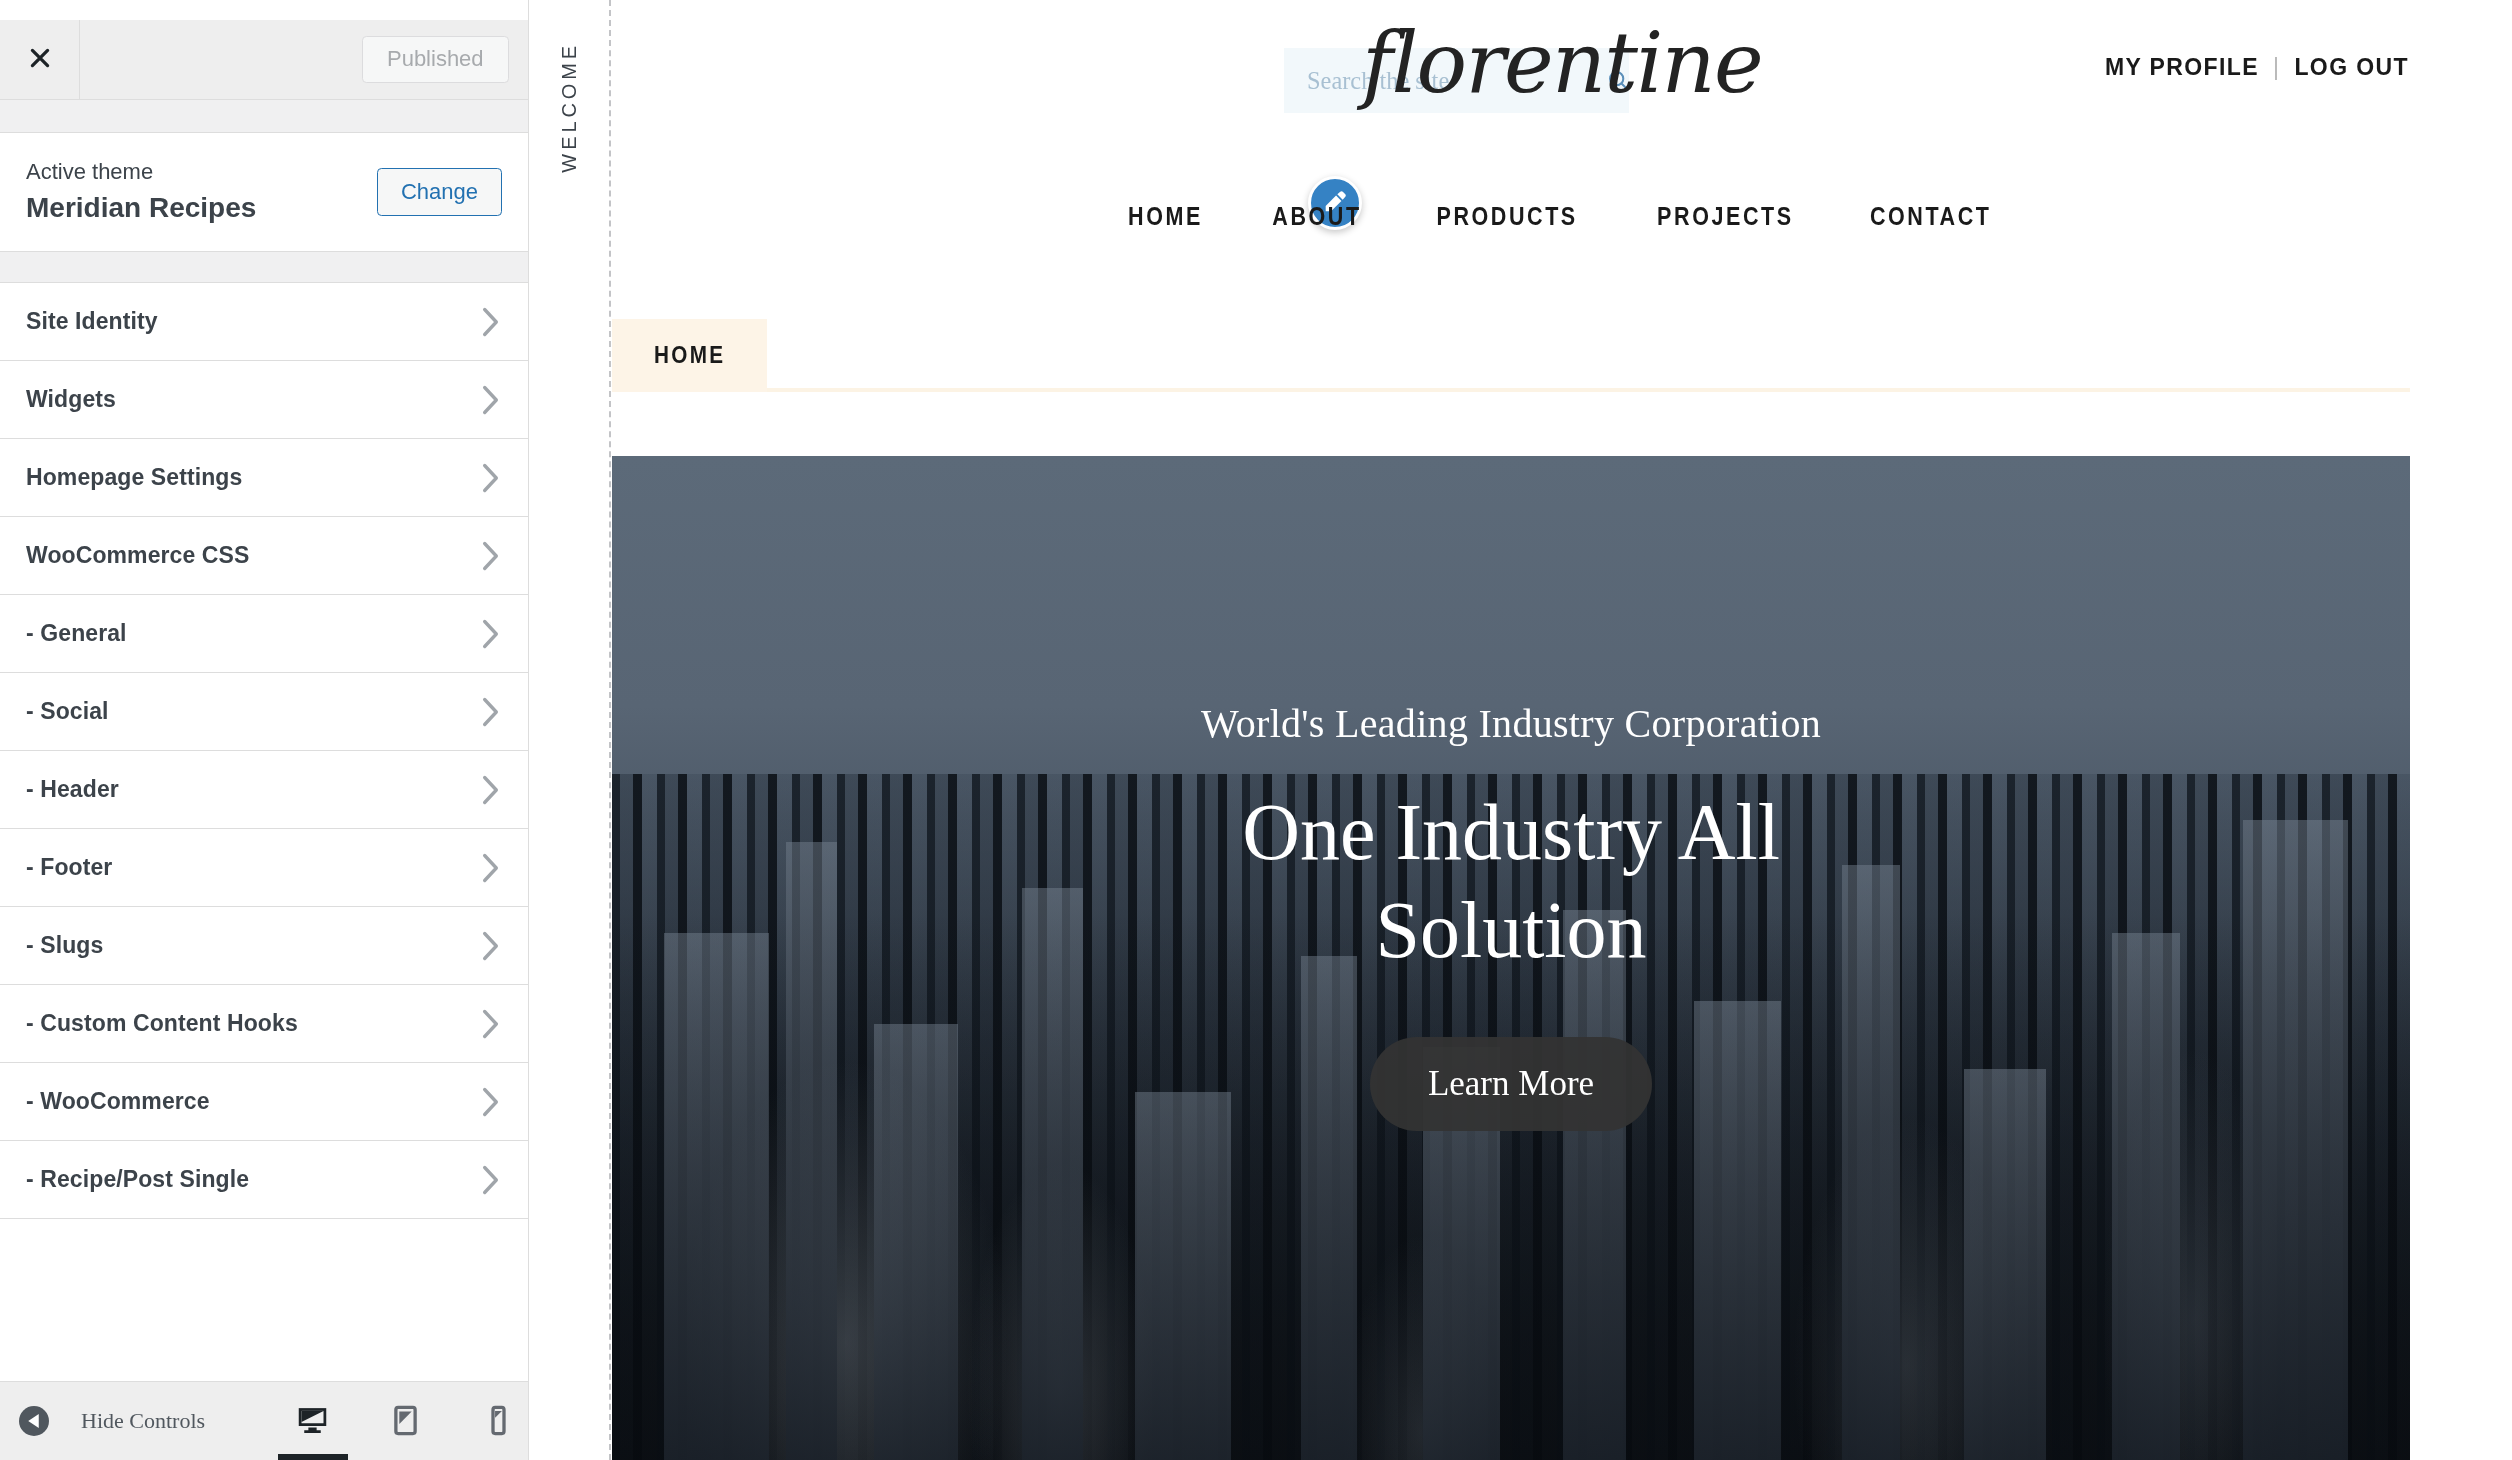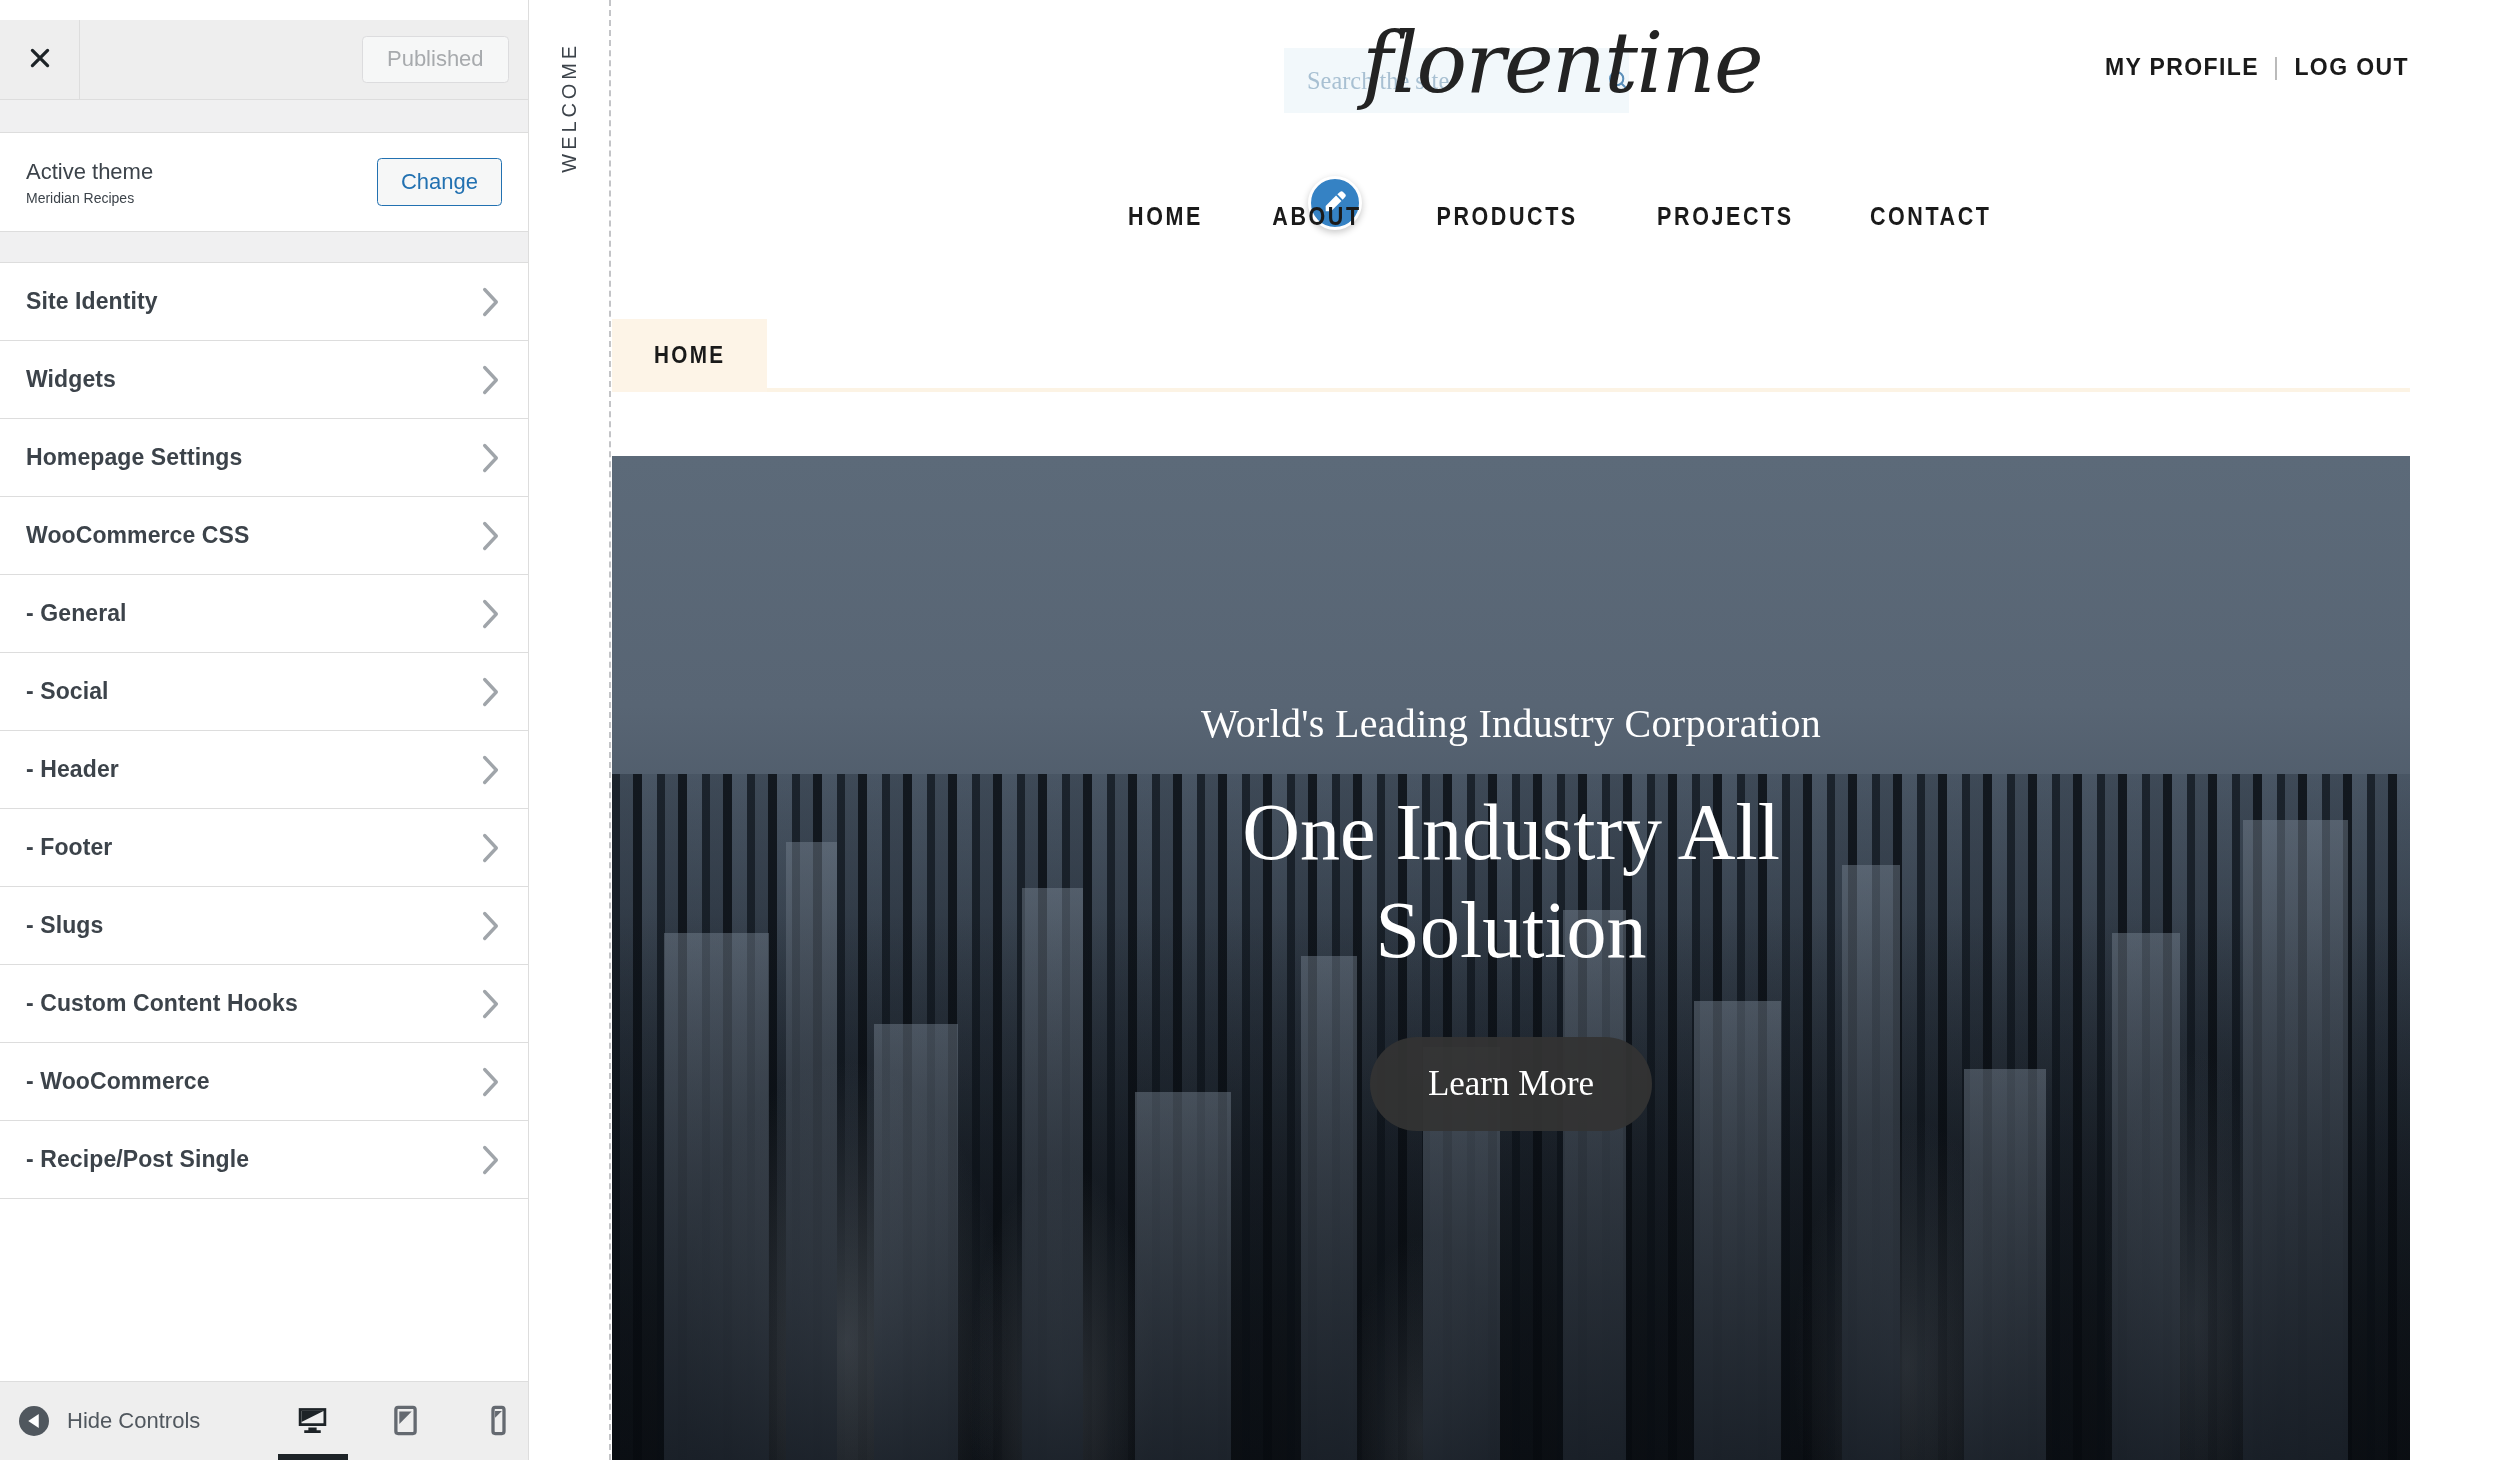--- a/index.html
+++ b/index.html
@@ -83,21 +83,21 @@
 
   .cz-theme {
     padding: 23px 26px;
     background: #ffffff;
     border-bottom: 0.9px solid #dddddd;
     display: flex; align-items: center; justify-content: space-between;
     flex: 0 0 auto;
   }
   .cz-theme-text { line-height: 1.45; }
   .cz-theme-label { font-size: 22px; color: #3c434a; display: block; }
-  .cz-theme-name { font-size: 14px; color: #3c434a; font-weight: 400; display: block; }
+  .cz-theme-name { font-size: 28px; color: #3c434a; font-weight: 700; display: block; }
   .cz-change {
     padding: 9.6px 23px;
     font-size: 22px;
     color: #2271b1;
     background: #f6f7f7;
     border: 0.9px solid #2271b1;
     border-radius: 4.4px;
     cursor: pointer;
     line-height: 1.2;
   }
@@ -127,21 +127,21 @@
   .cz-footer {
     height: 79px;
     background: #eeeeee;
     border-top: 0.9px solid #dddddd;
     display: flex; align-items: center;
     padding: 0 0 0 19px;
     flex: 0 0 auto;
     position: relative;
   }
   .cz-hide {
-    display: flex; align-items: center; gap: 18px; cursor: pointer;
+    display: flex; align-items: center; gap: 32px; cursor: pointer; font-family: Liberation Serif, serif;
   }
   .cz-hide-icon {
     width: 30px; height: 30px; border-radius: 50%;
     background: #50575e;
     display: flex; align-items: center; justify-content: center;
   }
   .cz-hide-icon svg { width: 12.2px; height: 14px; }
   .cz-hide-label { font-size: 22px; color: #50575e; }
 
   .cz-devices {

